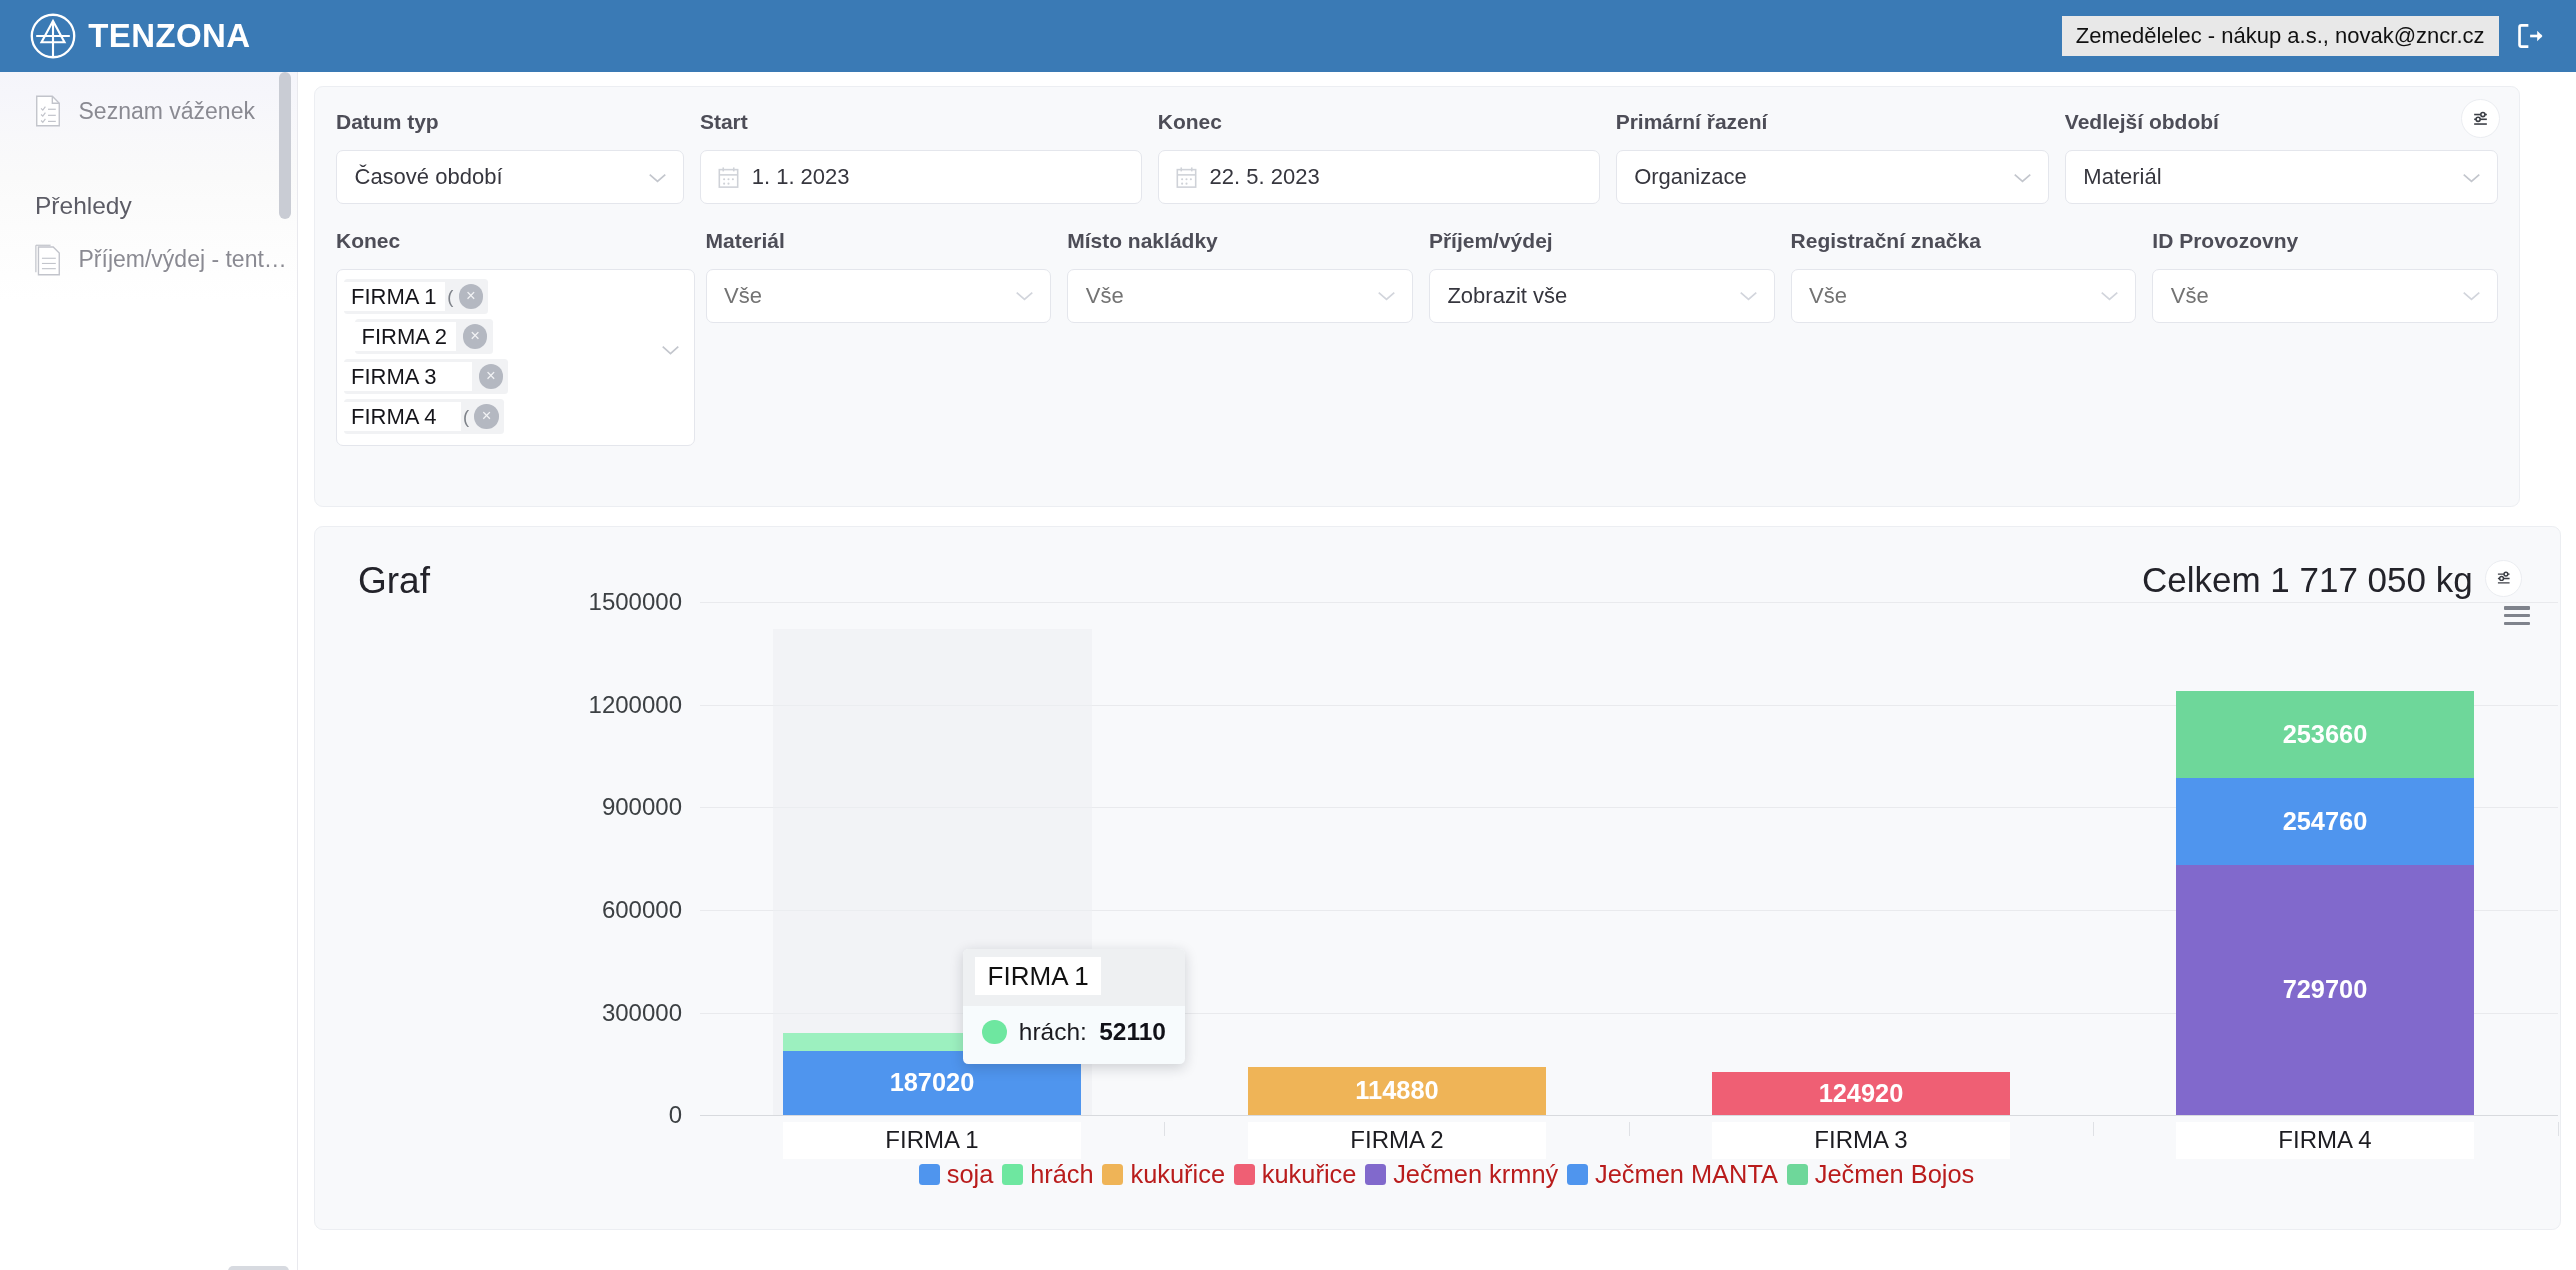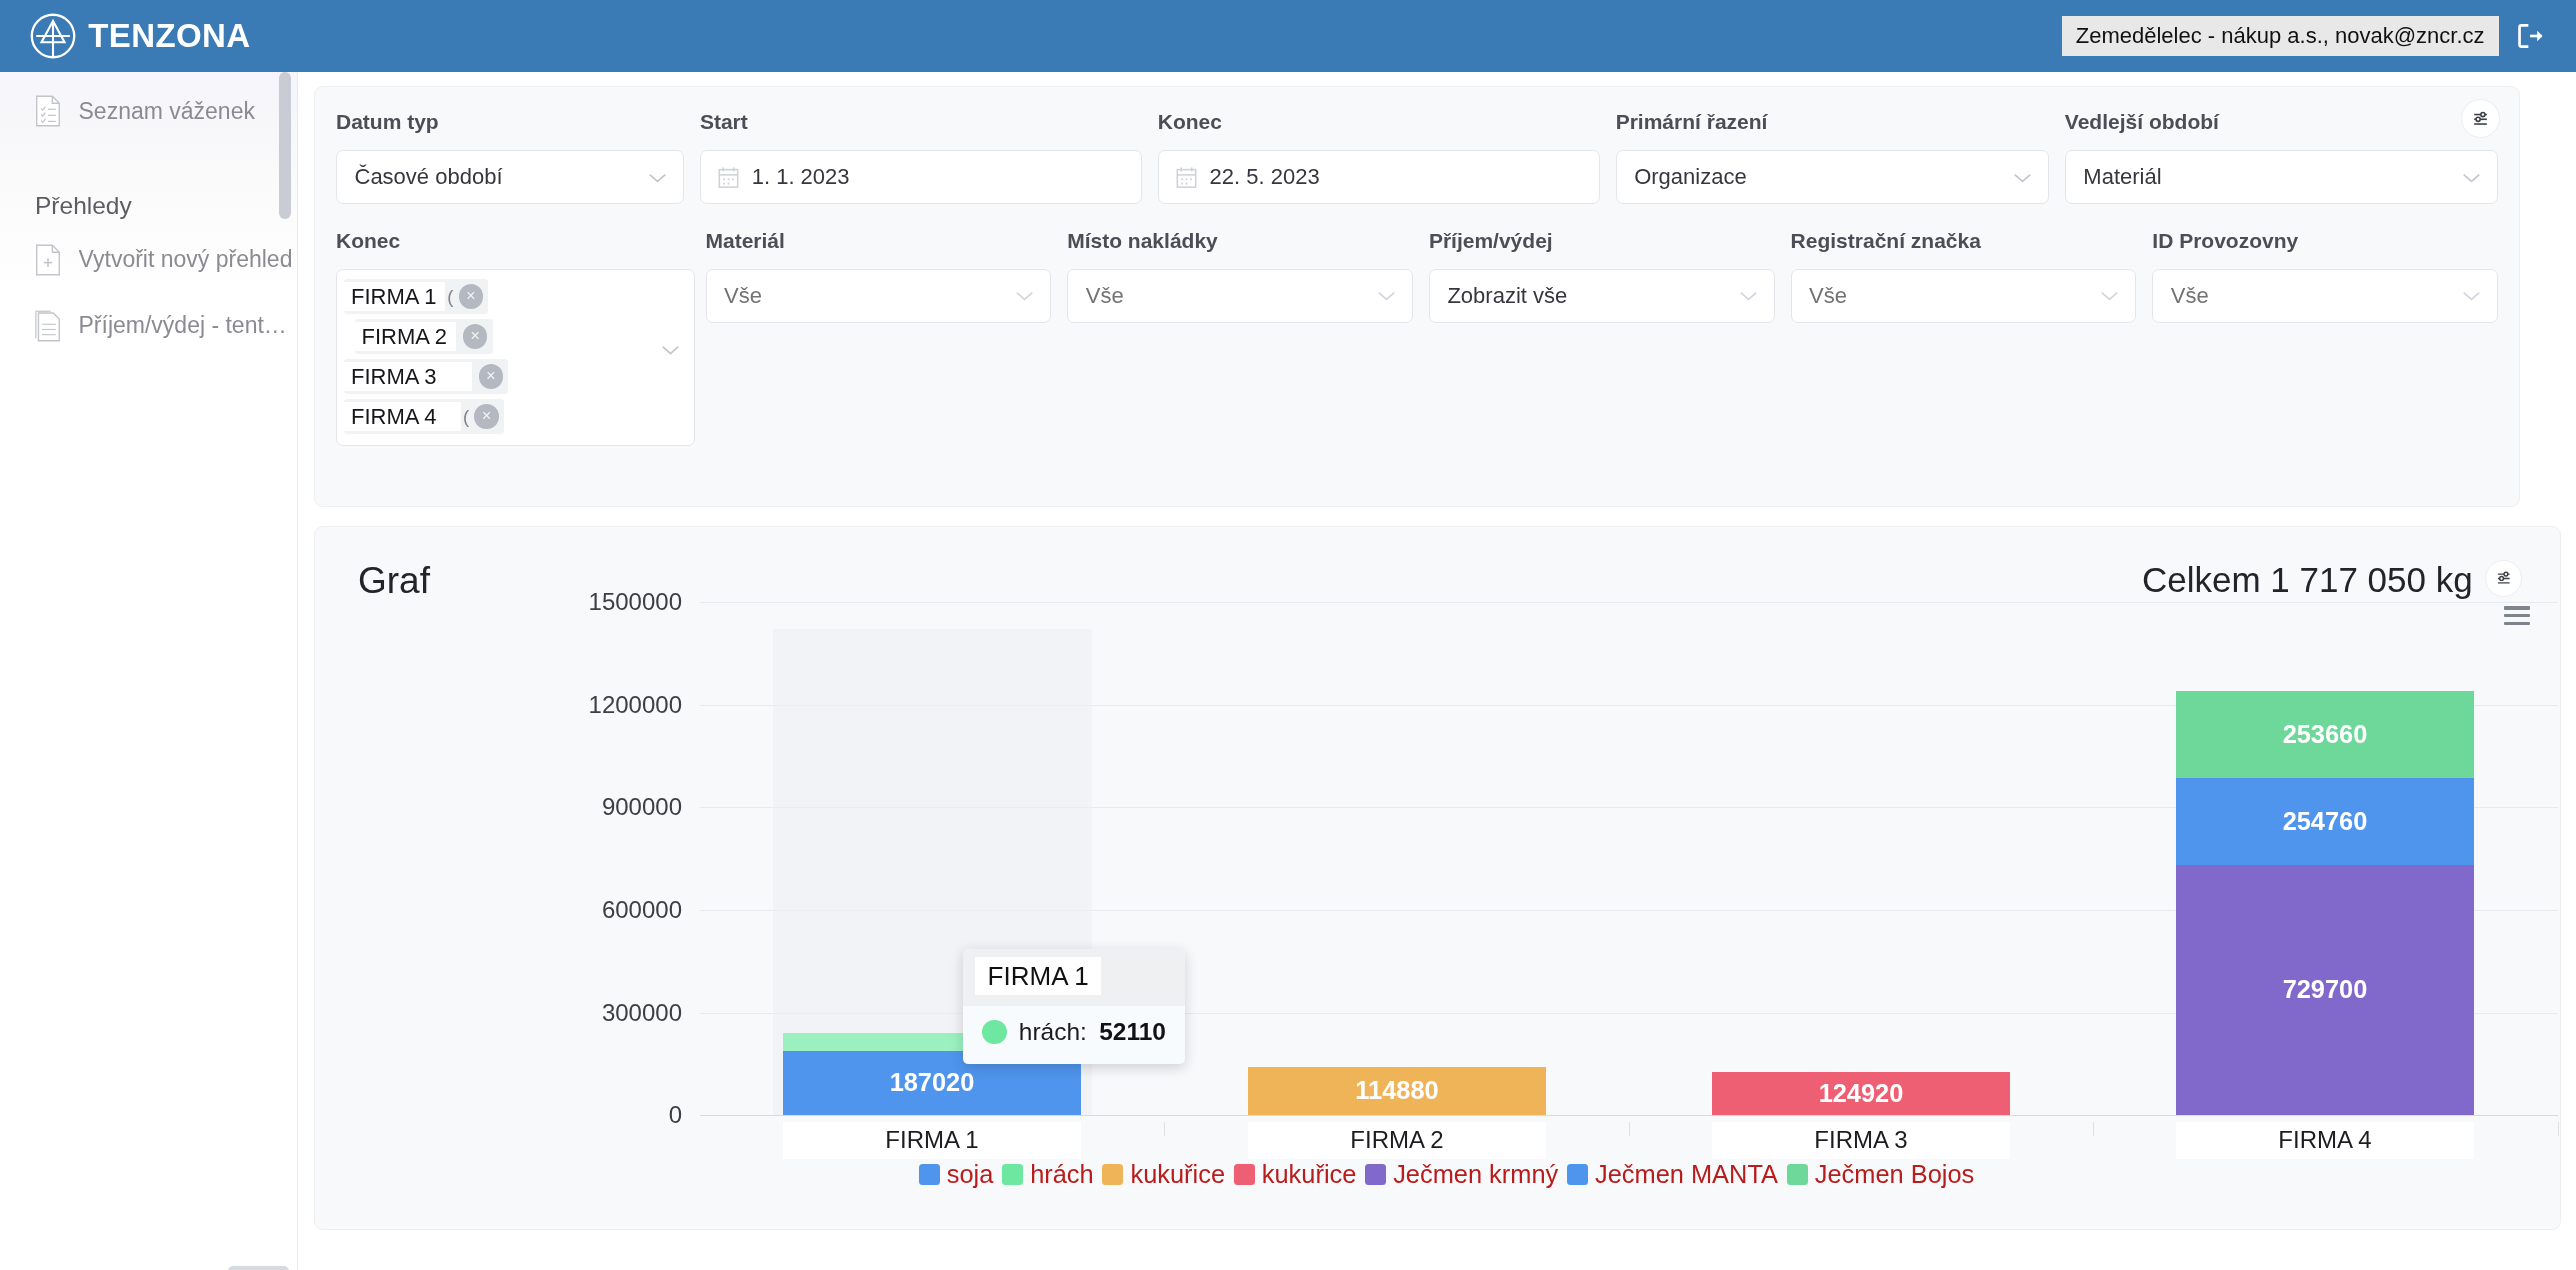--- a/index.html
+++ b/index.html
@@ -258,31 +258,20 @@
           <line x1="15" y1="23" x2="24" y2="23" stroke="#c2c4cb" stroke-width="1.4"></line>
           <path d="M7 29 l2 2 3 -4" fill="none" stroke="#c2c4cb" stroke-width="1.4"></path>
           <line x1="15" y1="30" x2="24" y2="30" stroke="#c2c4cb" stroke-width="1.4"></line>
         </svg>
       </span>
       <span class="side-label">Seznam váženek</span>
     </div>
 
     <div class="side-group-title">Přehledy</div>
 
-    <div class="side-item">
-      <span class="doc-ico">
-        <svg viewBox="0 0 30 36" width="26" height="32">
-          <path d="M2 1 H20 L28 9 V35 H2 Z" fill="#ffffff" stroke="#c2c4cb" stroke-width="1.6"></path>
-          <path d="M20 1 V9 H28" fill="none" stroke="#c2c4cb" stroke-width="1.6"></path>
-          <line x1="15" y1="16" x2="15" y2="26" stroke="#c2c4cb" stroke-width="1.8"></line>
-          <line x1="10" y1="21" x2="20" y2="21" stroke="#c2c4cb" stroke-width="1.8"></line>
-        </svg>
-      </span>
-      <span class="side-label">Vytvořit nový přehled</span>
-    </div>
 
     <div class="side-item">
       <span class="doc-ico">
         <svg viewBox="0 0 30 36" width="26" height="32">
           <path d="M4 3 H21 L28 10 V35 H4 Z" fill="#ffffff" stroke="#c2c4cb" stroke-width="1.6"></path>
           <path d="M1 1 H18" fill="none" stroke="#c2c4cb" stroke-width="1.4"></path>
           <path d="M1 1 V32" fill="none" stroke="#c2c4cb" stroke-width="1.4"></path>
           <line x1="8" y1="16" x2="24" y2="16" stroke="#c2c4cb" stroke-width="1.3"></line>
           <line x1="8" y1="22" x2="24" y2="22" stroke="#c2c4cb" stroke-width="1.3"></line>
           <line x1="8" y1="28" x2="24" y2="28" stroke="#c2c4cb" stroke-width="1.3"></line>

